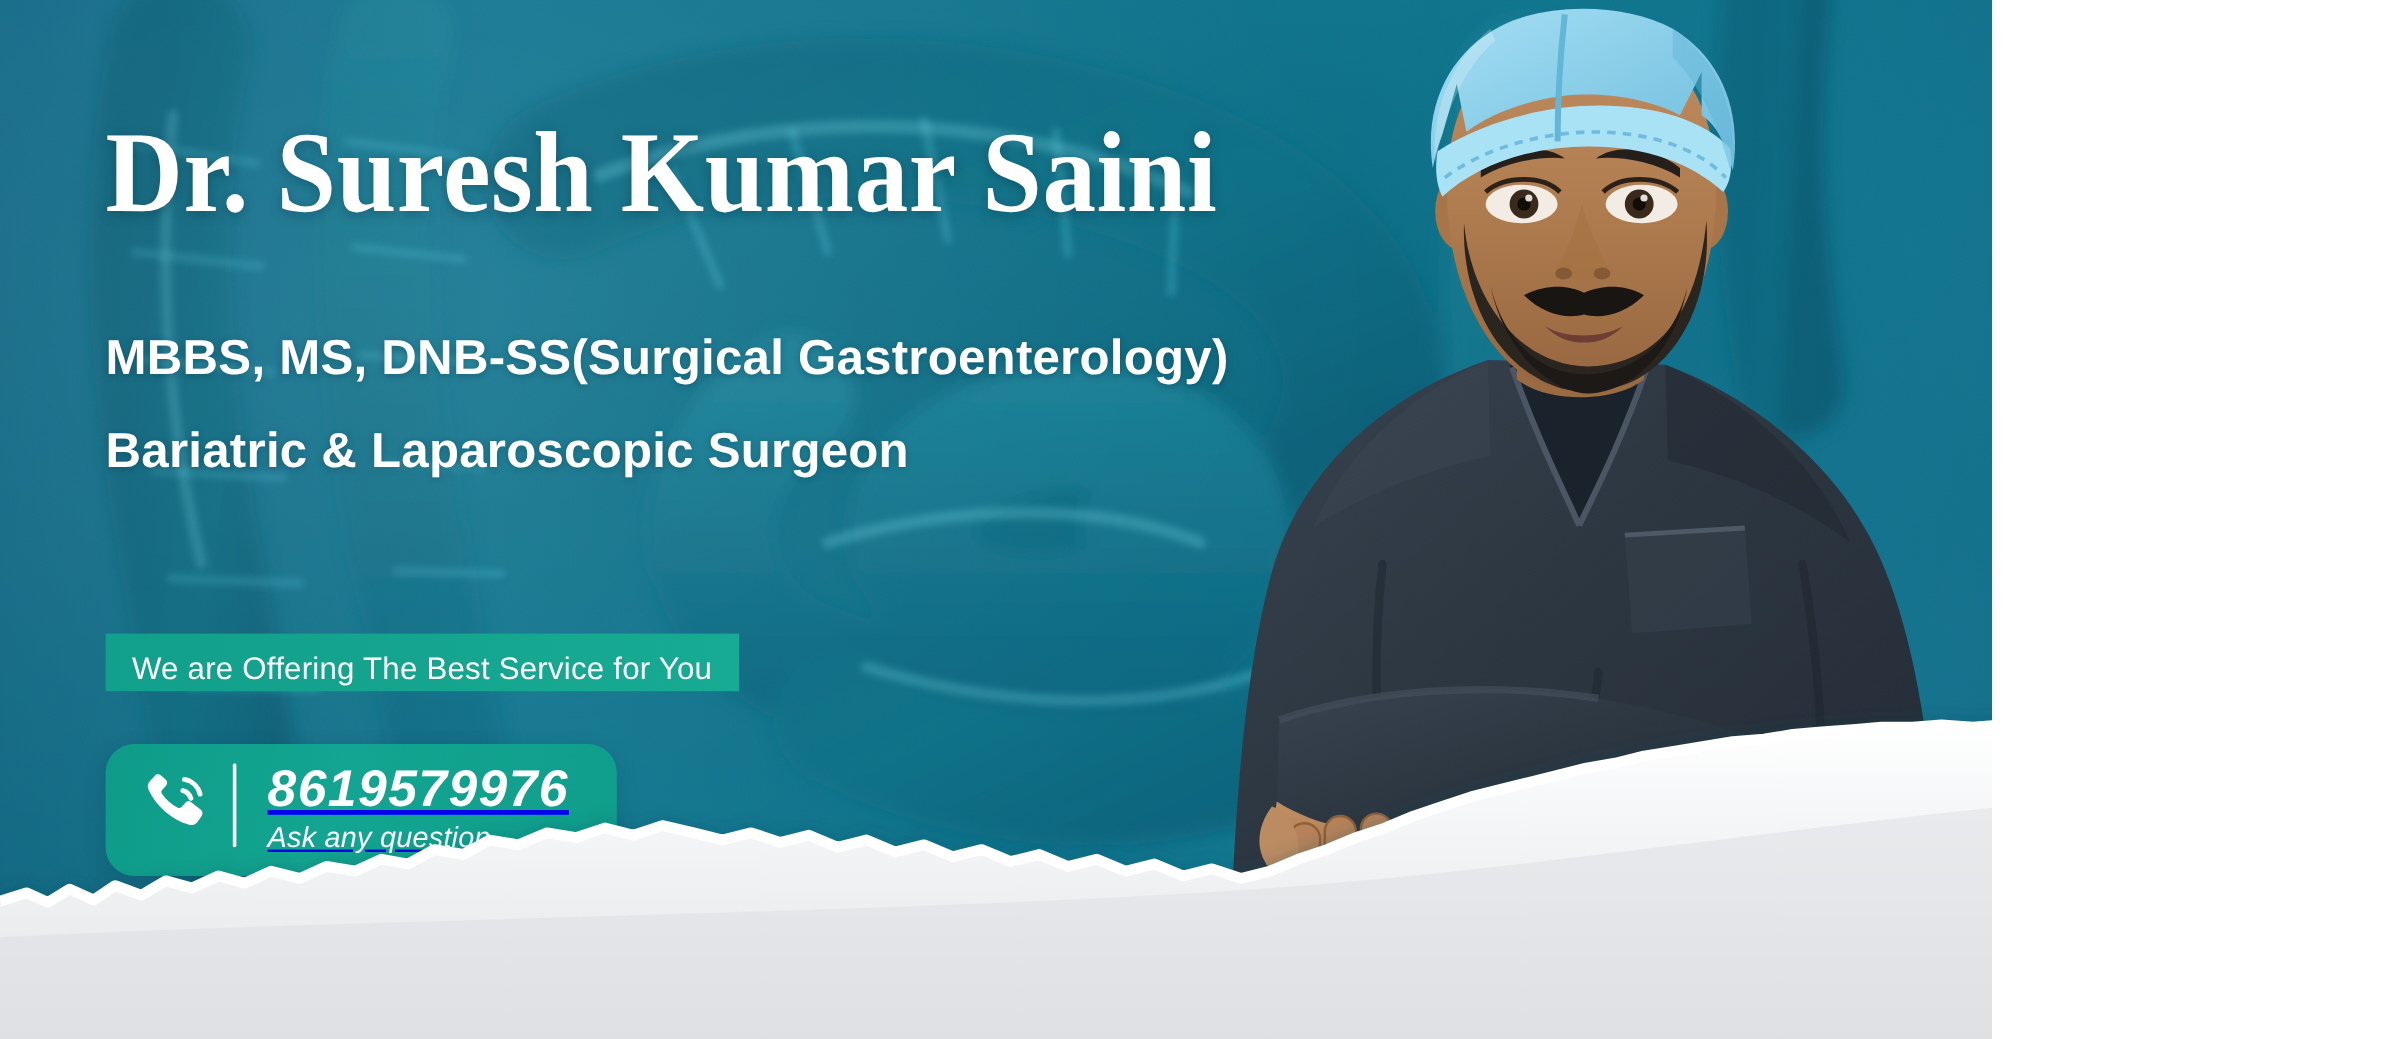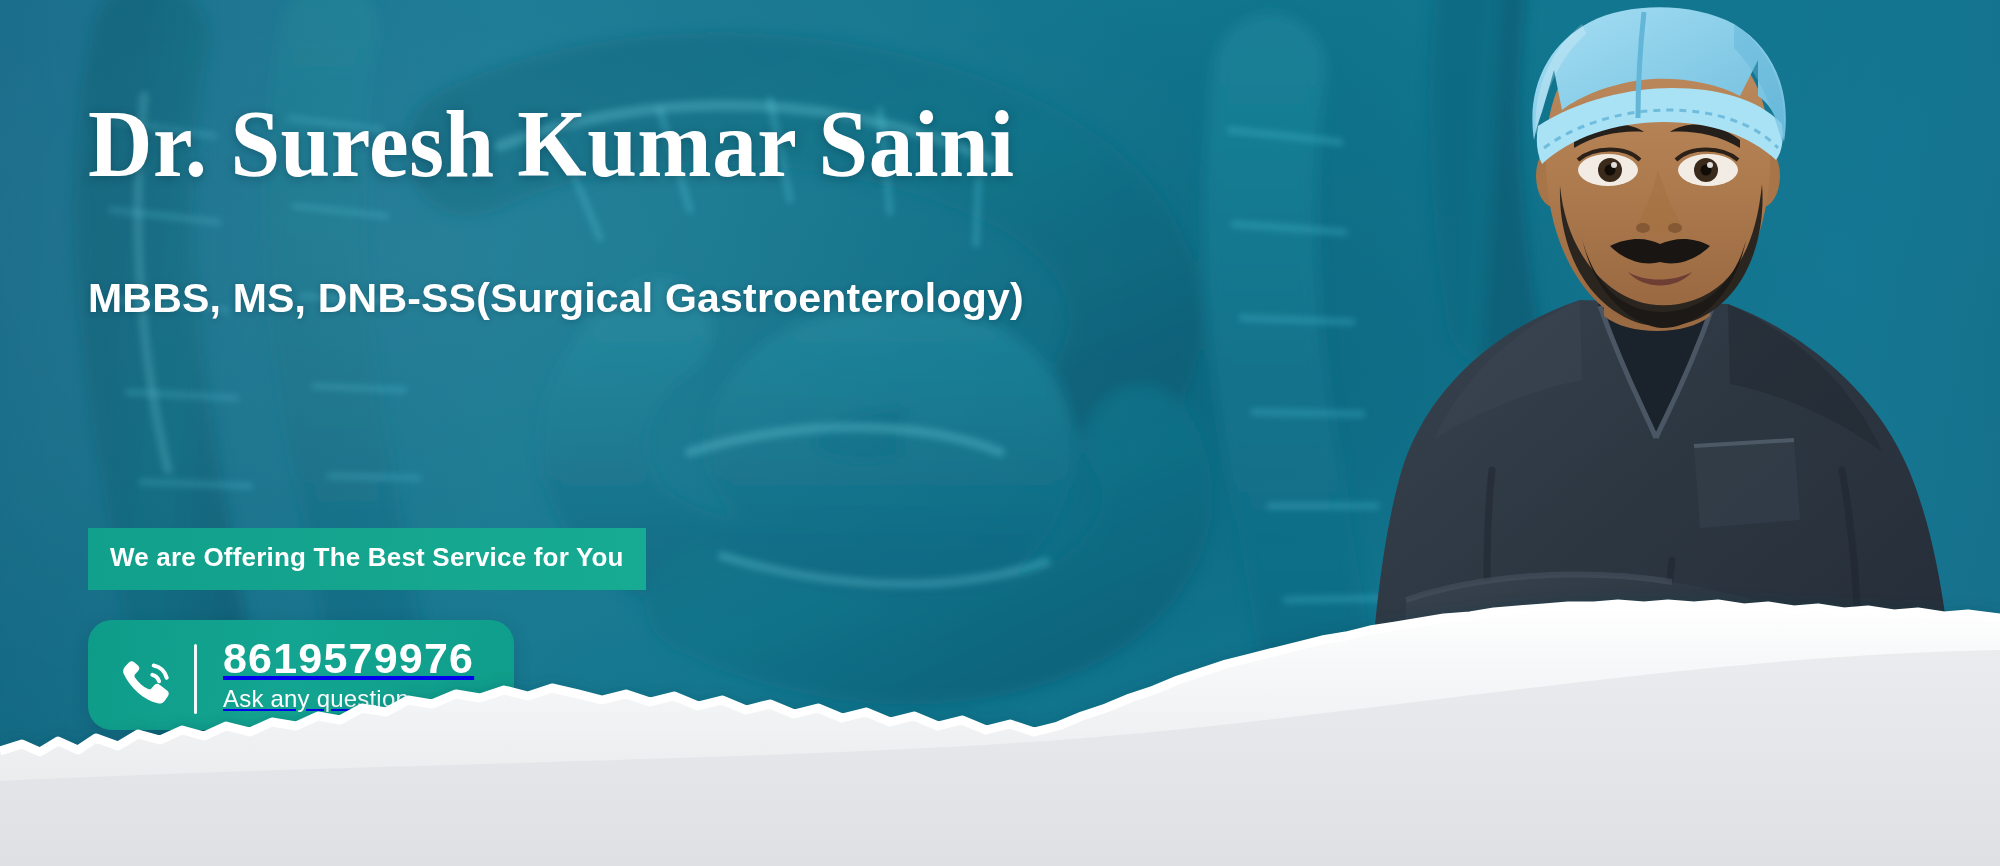--- a/index.html
+++ b/index.html
@@ -1,20 +1,20 @@
 <!DOCTYPE html>
 <html><head>
 <meta charset="utf-8">
 <style>
   * { margin:0; padding:0; box-sizing:border-box; }
   html,body { width:2000px; height:866px; overflow:hidden; background:#ffffff;
               font-family:"Liberation Sans", sans-serif; }
 
   .banner {
-    position:relative; width:2000px; height:866px; overflow:hidden;
+    position:relative; width:1660px; height:866px; overflow:hidden;
     background:
       radial-gradient(ellipse 900px 600px at 62% 45%, rgba(10,92,114,0.55) 0%, rgba(10,92,114,0.0) 70%),
       linear-gradient(120deg, #1b7a9b 0%, #15778f 30%, #10768e 55%, #17809d 80%, #1b7a97 100%);
   }
 
   
   .bg-art { position:absolute; inset:0; pointer-events:none; }
   .bg-art svg { position:absolute; left:0; top:0; width:2000px; height:866px; }
 
   
@@ -53,33 +53,34 @@
     letter-spacing:0.2px;
     text-shadow:0 1px 6px rgba(0,40,56,0.30);
   }
 
   .tagline {
     position:absolute; left:0; top:528px;
     display:inline-block;
     background:linear-gradient(90deg,#11a08b 0%, #15a58f 50%, #17ab93 100%);
     color:#ffffff;
     font-size:26px;
-    font-weight:700;
+    font-weight:400;
     letter-spacing:0.2px;
-    padding:14px 22px 17px 22px;
+    padding:14px 22px 3px 22px;
     white-space:nowrap;
   }
 
   .call-btn {
     position:absolute; left:88px; top:620px;
-    display:flex; align-items:flex-end;
+    display:flex; align-items:flex-start;
     background:linear-gradient(100deg,#0e9c89 0%, #13a591 45%, #0f9e8b 100%);
     border-radius:24px;
     padding:16px 40px 16px 26px;
     box-shadow:0 6px 18px rgba(0,50,62,0.18);
+    font-style:italic;
   }
   .call-icon { width:62px; height:62px; flex:0 0 auto; display:block; }
   .call-divider {
     width:3px; height:70px; background:rgba(255,255,255,0.95);
     margin:0 26px 0 18px; border-radius:2px; flex:0 0 auto;
   }
   .call-text { display:flex; flex-direction:column; justify-content:center; }
   .call-number {
     color:#ffffff; font-size:43px; font-weight:700; line-height:1.05;
     letter-spacing:1.2px;
@@ -323,20 +324,21 @@
       </g>
     </svg>
   </div>
 
   <div class="content">
 
     <h1 class="doc-name">Dr. Suresh Kumar Saini</h1>
 
     <div class="creds">
       <div class="cred-line">MBBS, MS, DNB-SS(Surgical Gastroenterology)</div>
+      <div class="cred-line">Bariatric &amp; Laparoscopic Surgeon</div>
     </div>
 
     <div class="tagline">We are Offering The Best Service for You</div>
   </div>
 
   <a class="call-btn" href="#">
     <span class="call-icon-wrap">
       <svg class="call-icon" viewBox="0 0 64 64" aria-hidden="true">
         <path d="M20.8 10.5c-1.5-1.4-3.8-1.3-5.2.2l-4.3 4.6c-1.9 2-2.4 5-1.2 7.5
                  3.3 7 8.2 13.5 14.4 18.9 6.2 5.4 13.3 9.3 20.7 11.3 2.6.7 5.4-.3 7-2.5

